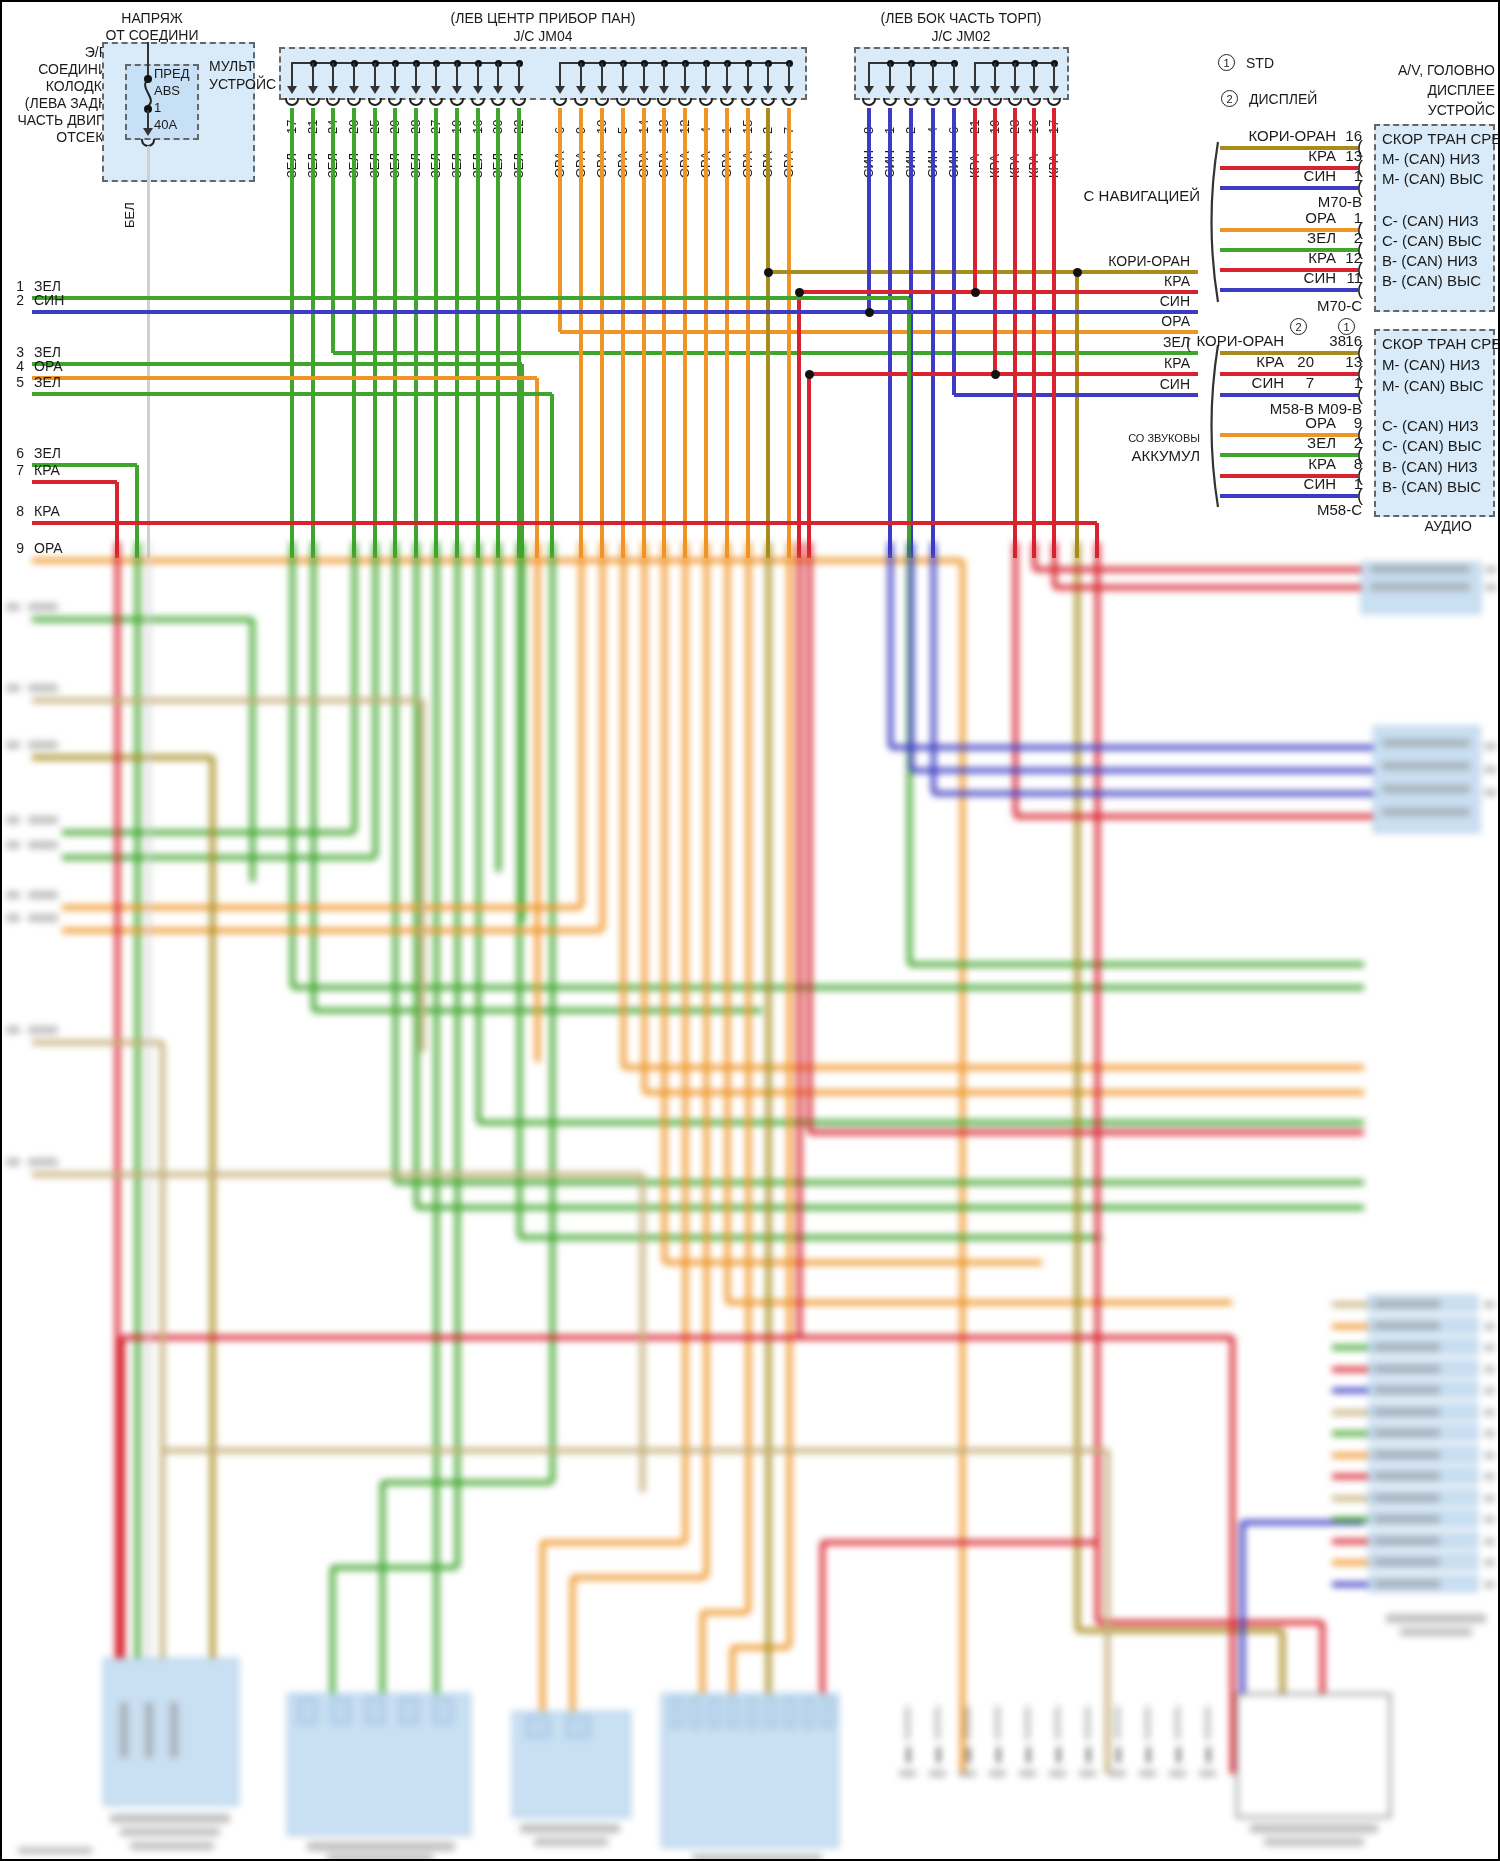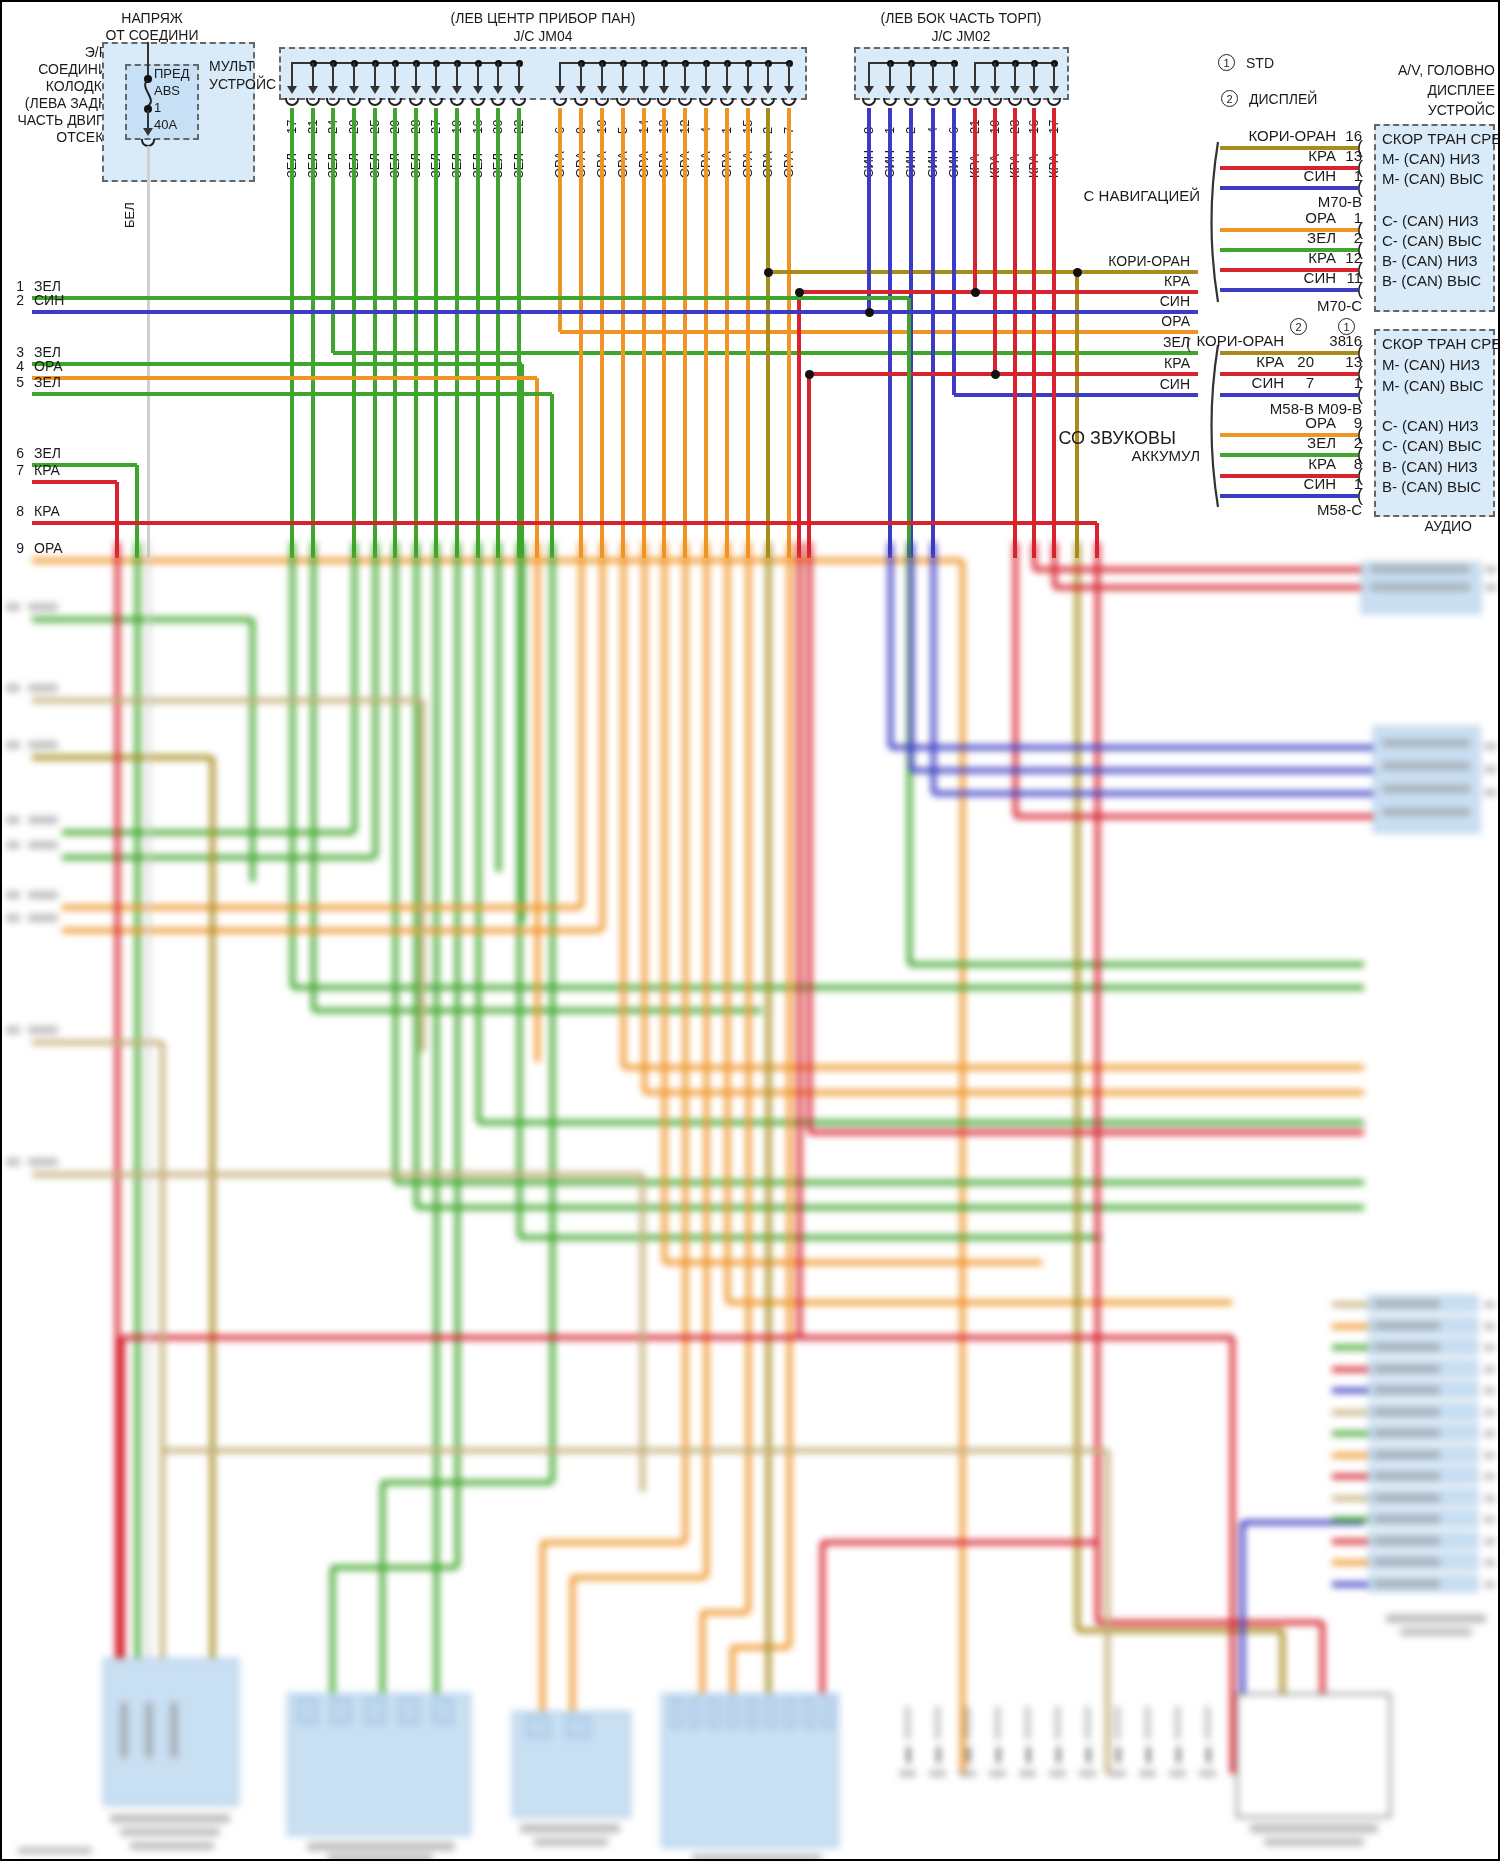--- a/index.html
+++ b/index.html
@@ -469,21 +469,21 @@
       <div class="canrow" style="left: 1380px; top: 435px;">С- (CAN) ВЫС</div>
       <div class="canrow" style="left: 1380px; top: 456px;">В- (CAN) НИЗ</div>
       <div class="canrow" style="left: 1380px; top: 476px;">В- (CAN) ВЫС</div>
     </div>
 
   <div class="t tr" style="left:1343px;top:60px;width:150px;">A/V, ГОЛОВНО</div>
   <div class="t tr" style="left:1343px;top:80px;width:150px;">ДИСПЛЕЕ</div>
   <div class="t tr" style="left:1343px;top:100px;width:150px;">УСТРОЙС</div>
 
   <div class="t tr" style="left:1048px;top:186px;width:150px;font-size:15px;">С НАВИГАЦИЕЙ</div>
-  <div class="t tr" style="left:1024px;top:428px;width:150px;font-size:18px;">СО ЗВУКОВЫ</div>
+  <div class="t tr" style="left:1048px;top:428px;width:150px;font-size:11px;">СО ЗВУКОВЫ</div>
   <div class="t tr" style="left:1048px;top:446px;width:150px;font-size:15px;">АККУМУЛ</div>
   <div class="t tr" style="left:1350px;top:516px;width:120px;">АУДИО</div>
 
   <div class="blurzone" id="blurzone">
       <div class="wire" style="left: 30px; top: 7.5px; width: 930px; height: 5px; background: rgb(240, 148, 38);"></div>
       <div class="wire" style="left: 957.5px; top: 10px; width: 5px; height: 1214px; background: rgb(240, 148, 38);"></div>
       <div class="wire" style="left: 287.5px; top: -8px; width: 5px; height: 445px; background: rgb(63, 165, 44);"></div>
       <div class="wire" style="left: 290px; top: 434.5px; width: 1072px; height: 5px; background: rgb(63, 165, 44);"></div>
       <div class="wire" style="left: 308.5px; top: -8px; width: 5px; height: 468px; background: rgb(63, 165, 44);"></div>
       <div class="wire" style="left: 311px; top: 457.5px; width: 449px; height: 5px; background: rgb(63, 165, 44);"></div>

